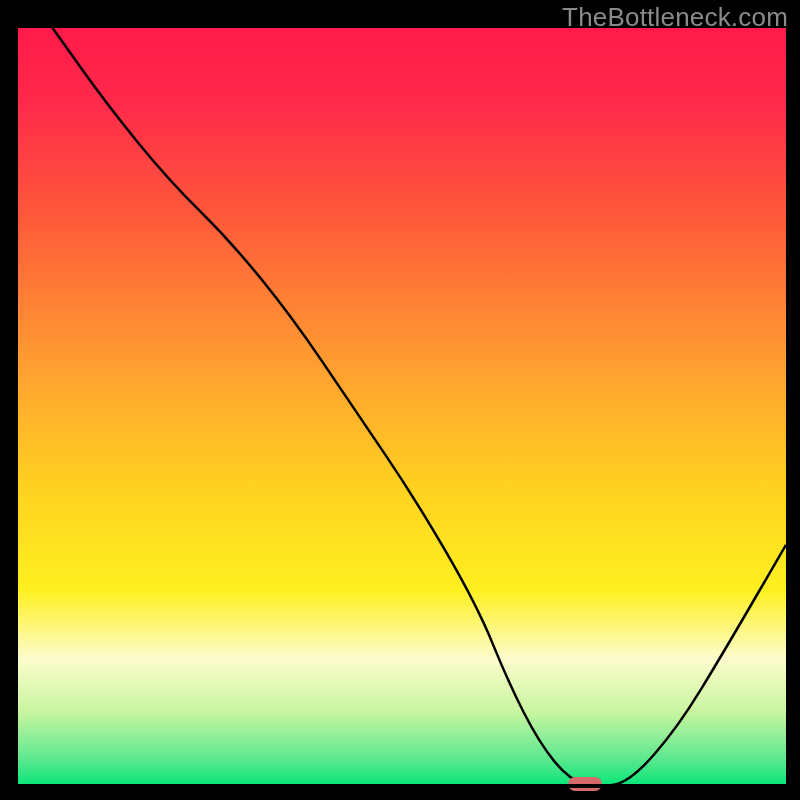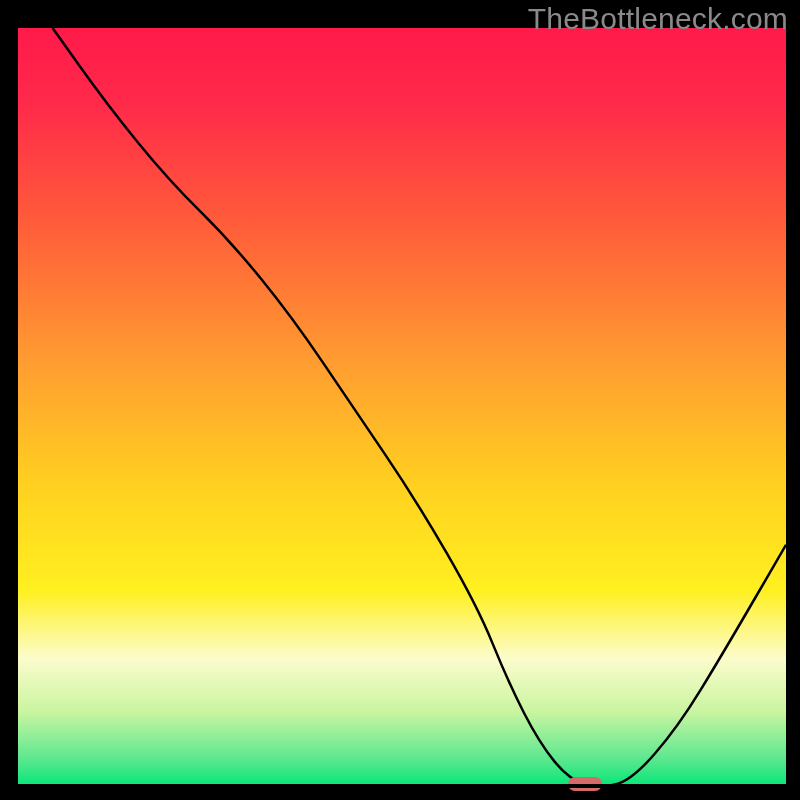--- a/index.html
+++ b/index.html
@@ -8,21 +8,21 @@
     width: 800px;
     height: 800px;
     background: #000;
     position: relative;
   }
   .watermark {
     position: absolute;
     top: 2px;
     right: 12px;
     font-family: Arial, sans-serif;
-    font-size: 30px;
+    font-size: 26px;
     color: #8a8a8a;
     letter-spacing: 0.2px;
     z-index: 10;
   }
   .chart-frame {
     position: absolute;
     top: 28px;
     left: 14px;
     width: 772px;
     height: 760px;

